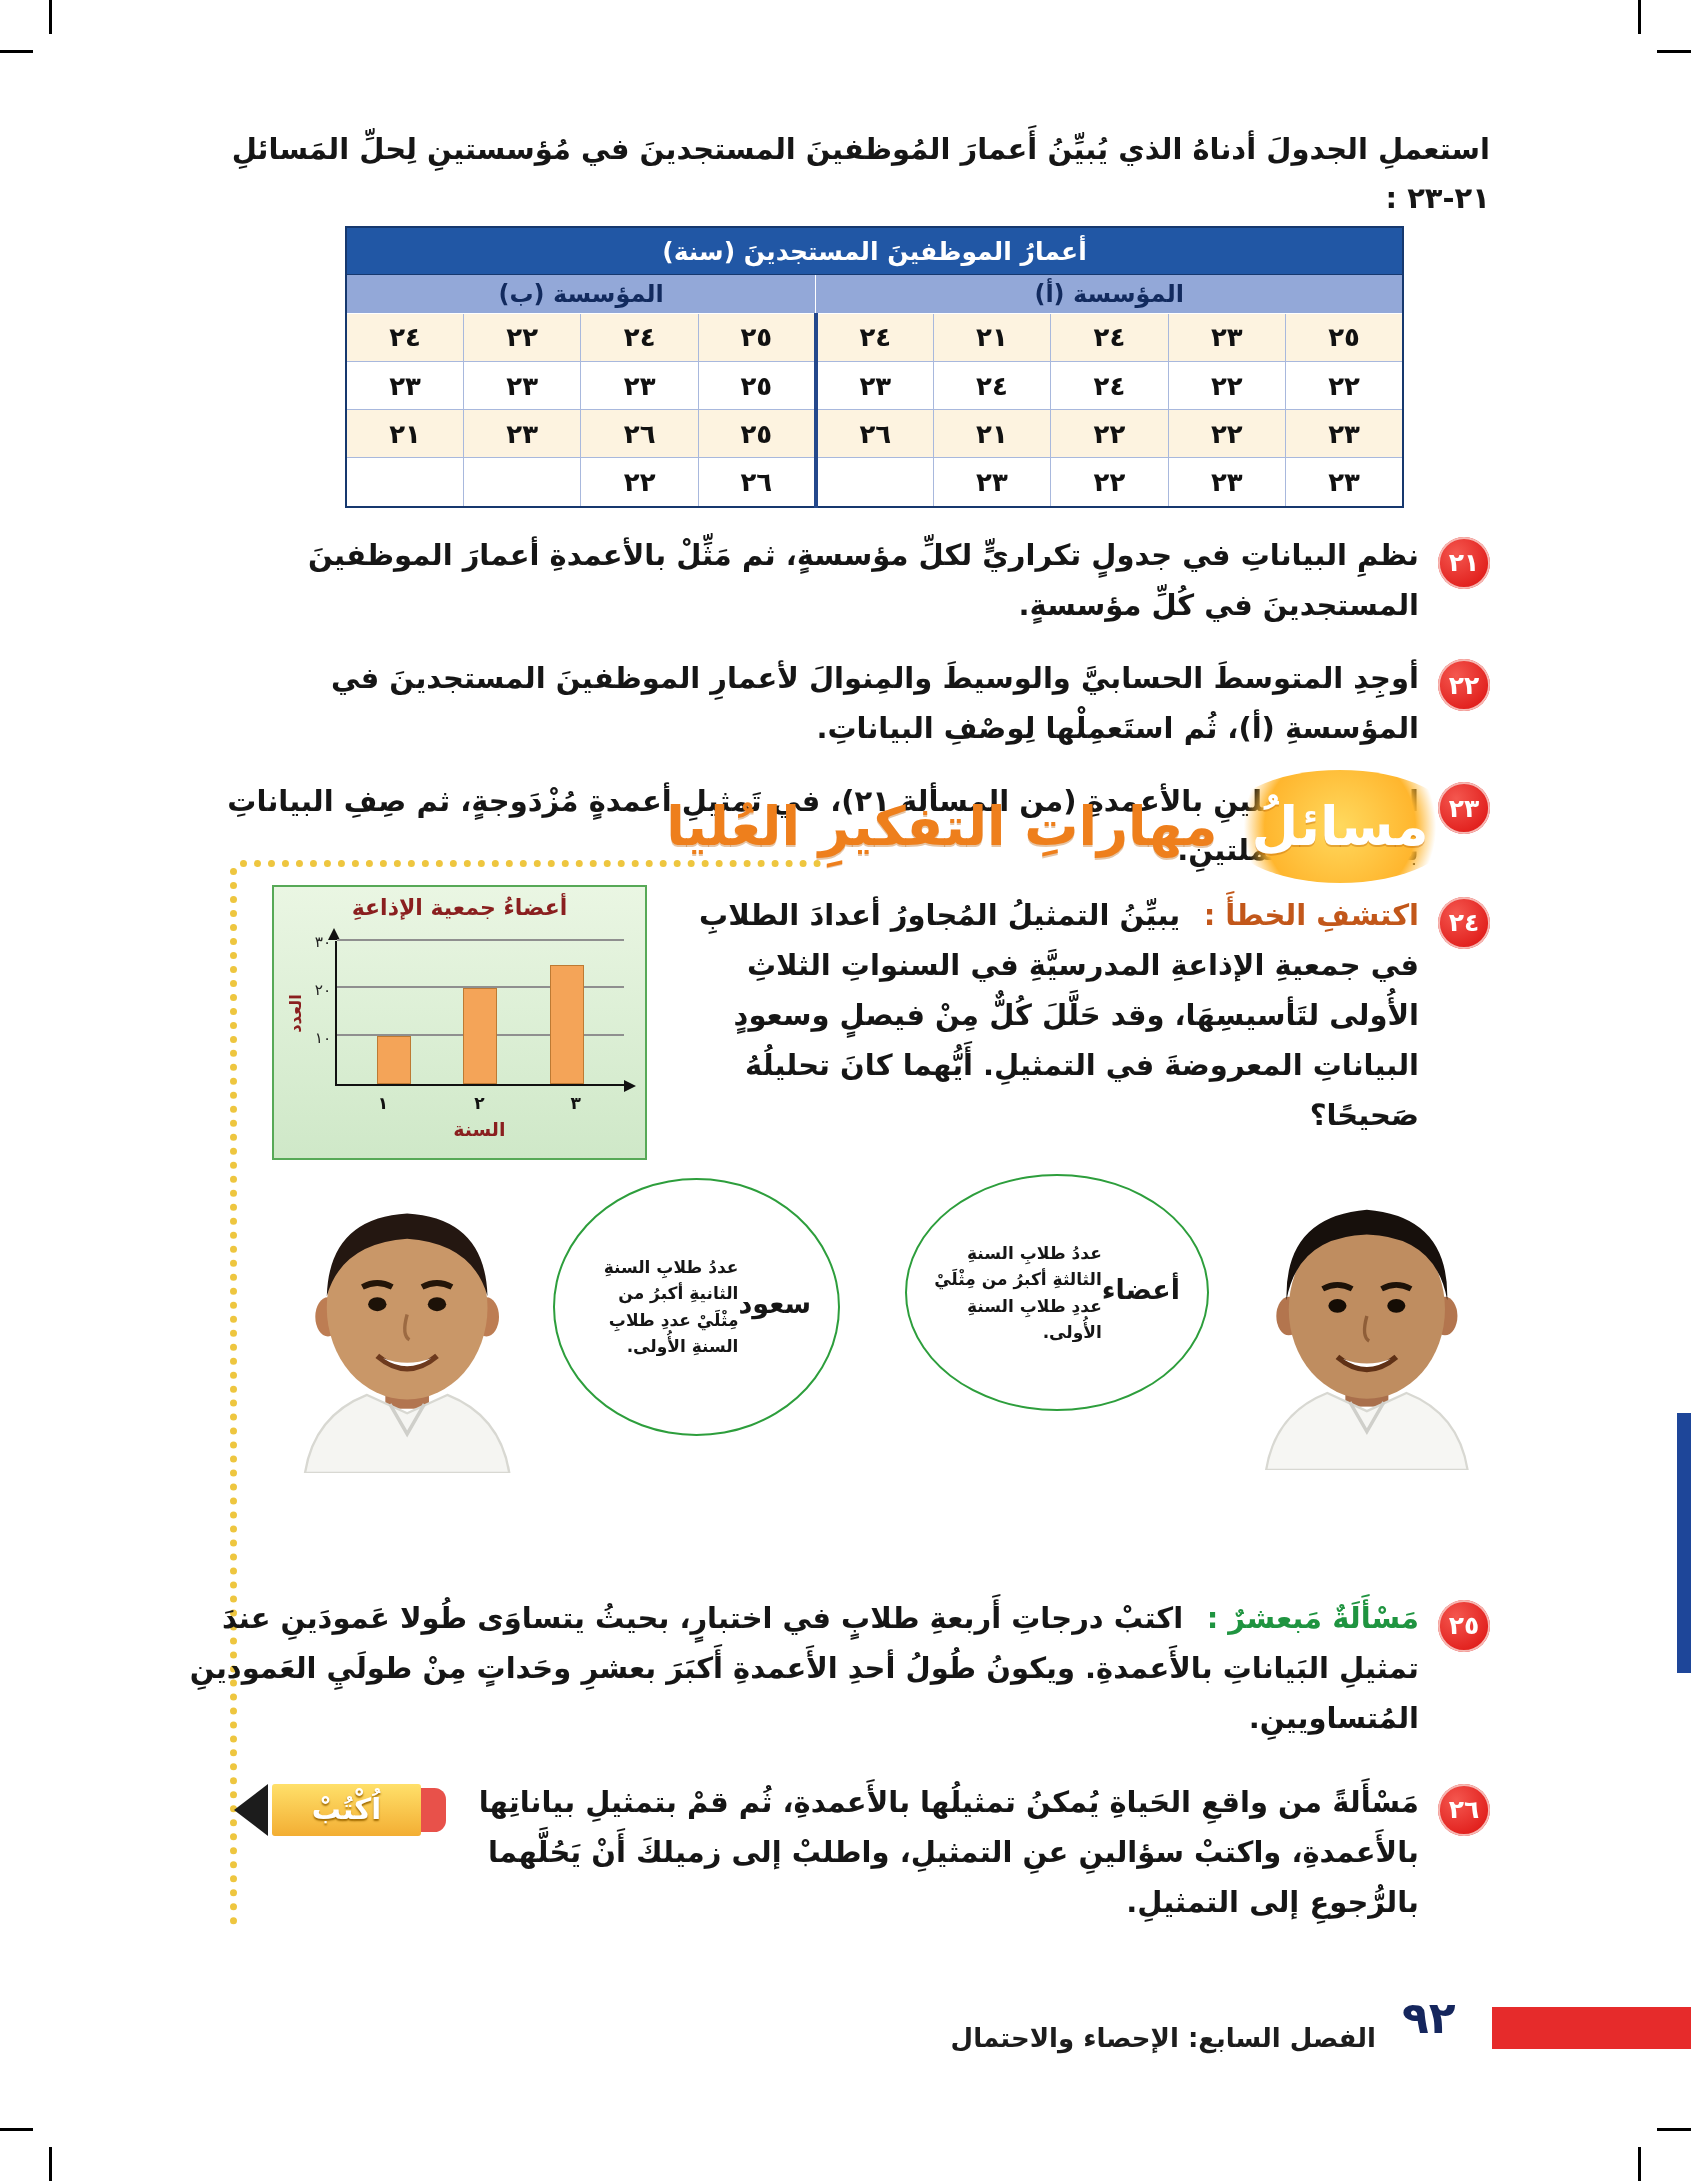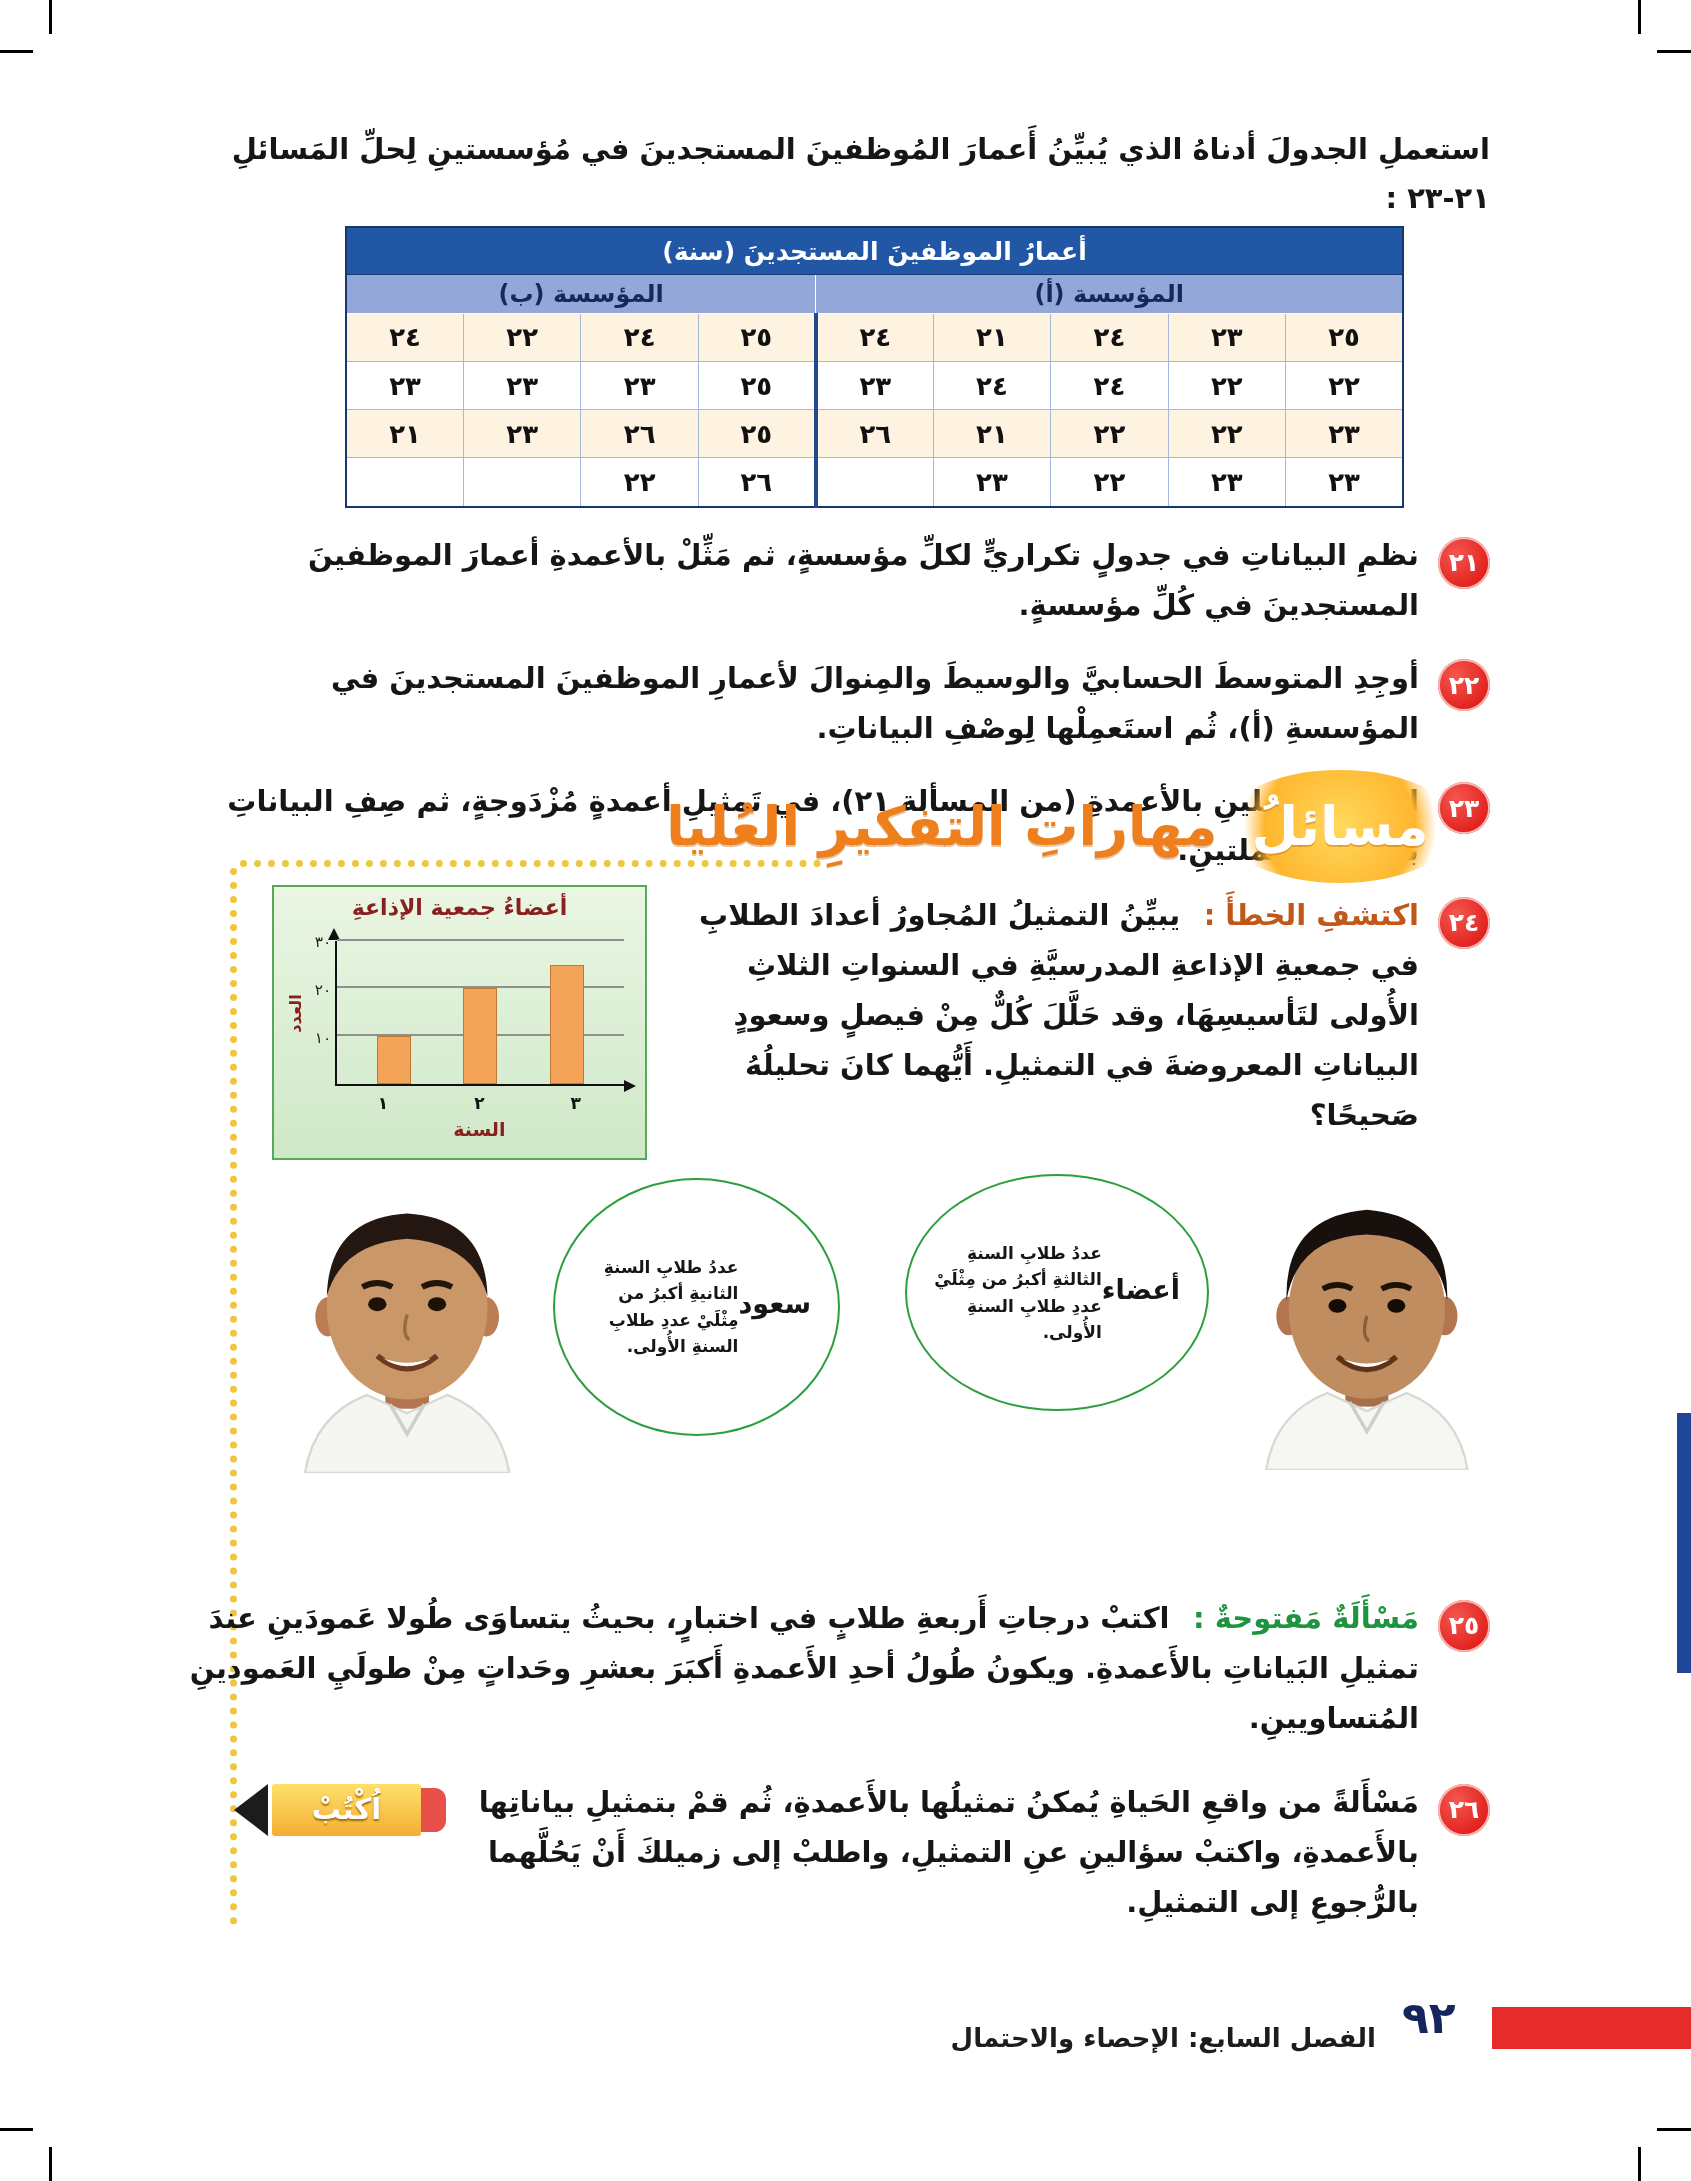--- a/index.html
+++ b/index.html
@@ -281,21 +281,21 @@
         <path d="M109,114 Q104,132 111,136" stroke="#8f5e38" stroke-width="3" fill="none"></path>
         <path d="M83,150 Q109,172 135,150" stroke="#5f3116" stroke-width="5" fill="none"></path>
         <path d="M88,152 Q109,166 130,152 Q109,160 88,152 Z" fill="#ffffff"></path>
       </svg>
     </div>
   </div>
 
   <div class="problem problem-25">
     <span class="badge">٢٥</span>
     <p class="ptext">
-      <span class="label label-green">مَسْأَلَةٌ مَفتوحةٌ :</span>
+      <span class="label label-green">مَسْأَلَةٌ مَبعشرٌ :</span>
       <span>اكتبْ درجاتِ أَربعةِ طلابٍ في اختبارٍ، بحيثُ يتساوَى طُولا عَمودَينِ عندَ تمثيلِ البَياناتِ بالأَعمدةِ. ويكونُ طُولُ أحدِ الأَعمدةِ أَكبَرَ بعشرِ وحَداتٍ مِنْ طولَيِ العَمودينِ المُتساويينِ.</span>
     </p>
   </div>
 
   <div class="problem problem-26">
     <span class="badge">٢٦</span>
     <div class="ptext">
       <span class="pencil">
         <span class="pencil-tip"></span>
         <span class="pencil-body">اُكْتُبْ</span>

